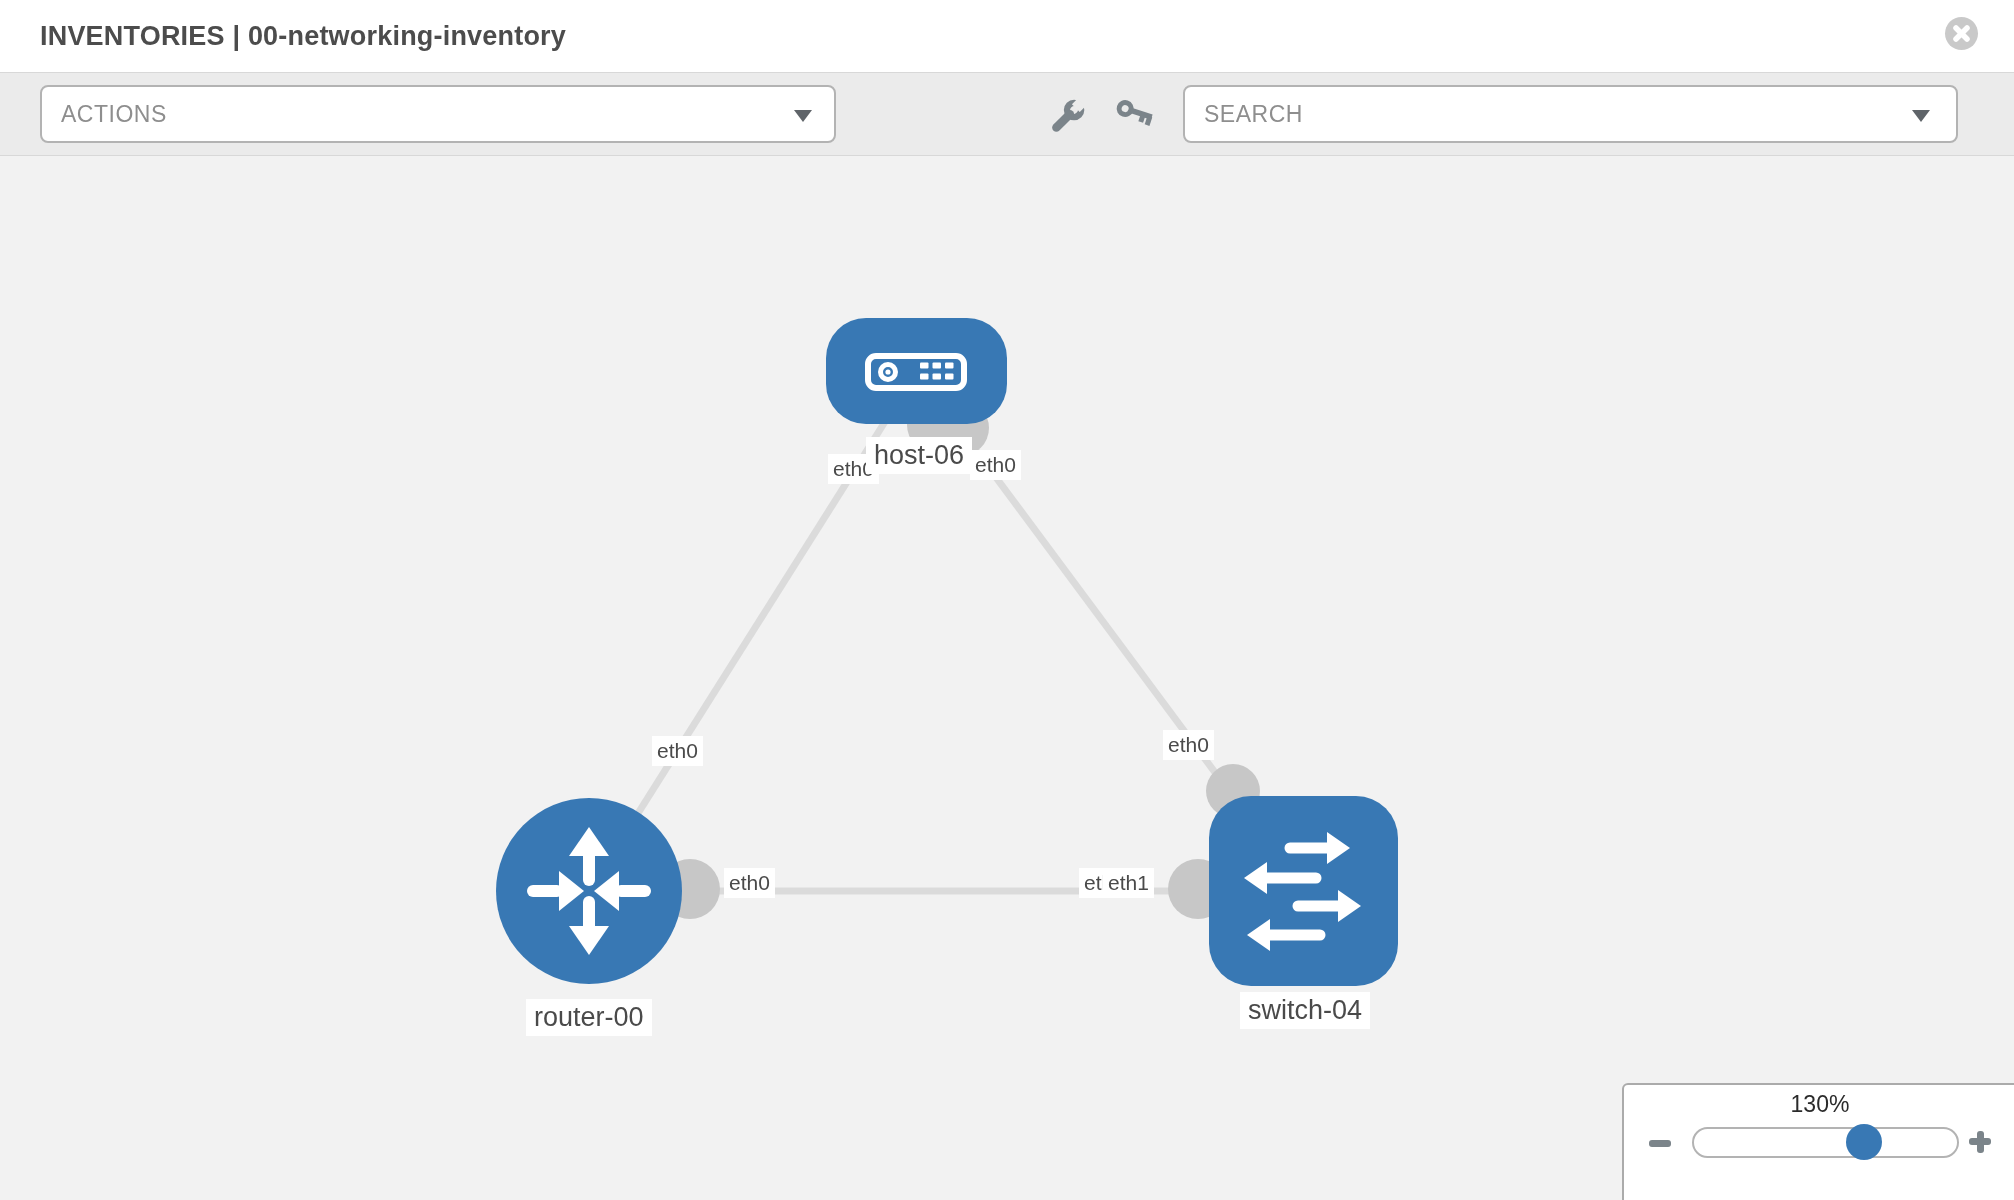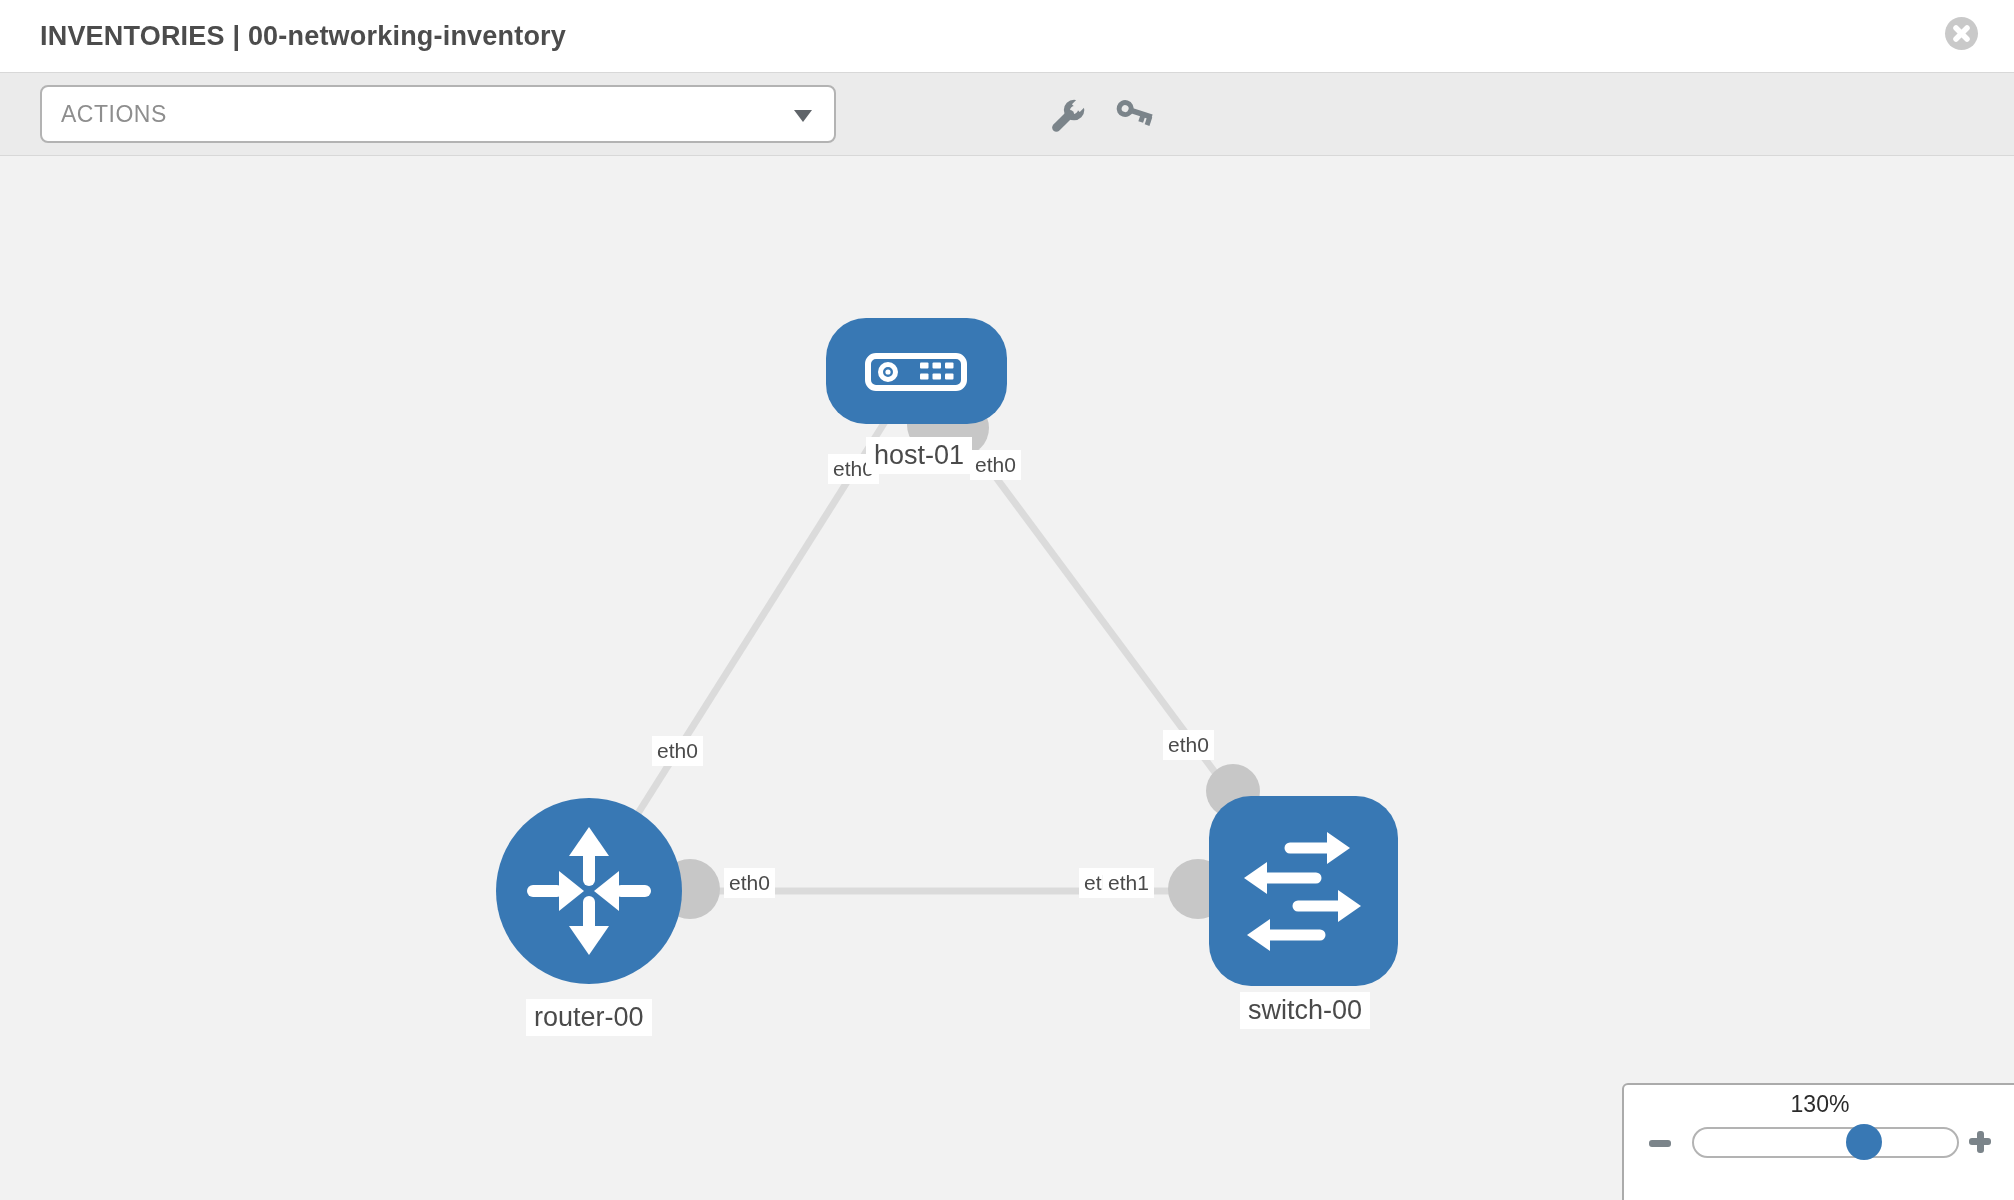--- a/index.html
+++ b/index.html
@@ -108,20 +108,24 @@
     <svg width="44" height="44" viewBox="0 0 44 44">
       <g transform="rotate(18 22 22)" stroke="#7b848a" fill="none">
         <circle cx="10" cy="17" r="6" stroke-width="5"></circle>
         <line x1="16" y1="17" x2="38" y2="17" stroke-width="5.5"></line>
         <line x1="29" y1="17" x2="29" y2="25" stroke-width="5"></line>
         <line x1="36" y1="17" x2="36" y2="26" stroke-width="5"></line>
       </g>
     </svg>
   </div>
 
+  <div class="select-box search-box">
+    <span class="select-label">SEARCH</span>
+    <span class="caret" style="right:26px;"></span>
+  </div>
 </div>
 
 <div class="canvas">
   <svg class="topo-svg" width="2014" height="1044" viewBox="0 0 2014 1044">
 
     <g stroke="#dbdbdb" stroke-width="7">
       <line x1="917" y1="215" x2="589" y2="735"></line>
       <line x1="917" y1="215" x2="1303" y2="735"></line>
       <line x1="589" y1="735" x2="1303" y2="735"></line>
     </g>
@@ -181,23 +185,23 @@
   </svg>
 
   <div class="chip" style="left:828px;top:298px;">eth0</div>
   <div class="chip" style="left:970px;top:294px;">eth0</div>
   <div class="chip" style="left:652px;top:580px;">eth0</div>
   <div class="chip" style="left:1163px;top:574px;">eth0</div>
   <div class="chip" style="left:724px;top:712px;">eth0</div>
   <div class="chip chip-occluded" style="left:1079px;top:712px;">eth0</div>
   <div class="chip chip-front" style="left:1103px;top:712px;">eth1</div>
 
-  <div class="chip node-chip" style="left:866px;top:281px;">host-01</div>
+  <div class="chip node-chip" style="left:866px;top:281px;">host-06</div>
   <div class="chip node-chip" style="left:526px;top:836px;margin-top:7px;">router-00</div>
-  <div class="chip node-chip" style="left:1240px;top:836px;">switch-00</div>
+  <div class="chip node-chip" style="left:1240px;top:836px;">switch-04</div>
 </div>
 
 <div class="zoom-panel">
   <div class="zoom-value">130%</div>
   <div class="zoom-minus">
     <span class="hbar"></span>
   </div>
   <div class="slider-track">
     <div class="slider-knob"></div>
   </div>

